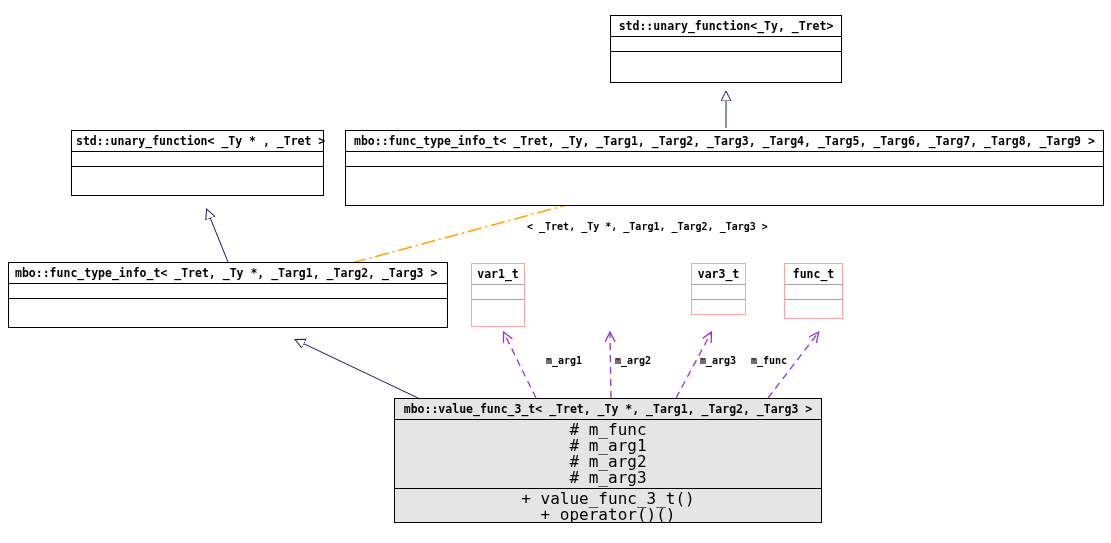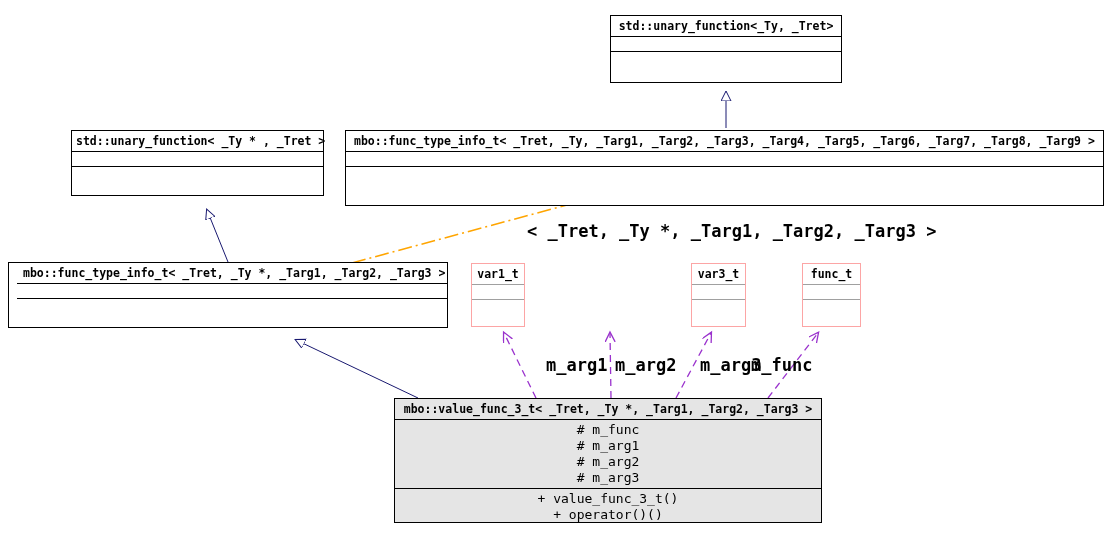--- a/index.html
+++ b/index.html
@@ -51,33 +51,33 @@
   }
   .uml-sep {
     height: 0;
     border-top: 1px solid #000000;
   }
   .uml-sep.gray {
     border-top: 1px solid #a0a0a0;
   }
   .uml-attrs, .uml-ops {
     box-sizing: border-box;
-    font-size: 13px;
+    font-size: 16px;
     line-height: 16px;
     padding: 2px 4px;
     text-align: center;
     color: #000000;
     white-space: nowrap;
   }
   .uml-attrs.empty, .uml-ops.empty {
     min-height: 14px;
   }
   .edge-label {
     position: absolute;
-    font-size: 17px;
+    font-size: 10px;
     font-weight: bold;
     white-space: nowrap;
     color: #000000;
   }
   .edge-label.purple {
     color: #000000;
   }
   .row {
     display: block;
   }
@@ -147,46 +147,46 @@
   </div>
 
   <div class="uml-box" style="left:345px; top:130px; width:759px; height:76px;">
     <div class="uml-title" style="text-align:left; padding-left:8px;">mbo::func_type_info_t&lt; _Tret, _Ty, _Targ1, _Targ2, _Targ3, _Targ4, _Targ5, _Targ6, _Targ7, _Targ8, _Targ9 &gt;</div>
     <div class="uml-sep"></div>
     <div class="uml-attrs empty"></div>
     <div class="uml-sep"></div>
     <div class="uml-ops empty"></div>
   </div>
 
-  <div class="uml-box" style="left:8px; top:262px; width:440px; height:66px;padding-left:8px;">
+  <div class="uml-box" style="left:8px; top:262px; width:440px; height:66px;">
     <div class="uml-title" style="text-align:left; padding-left:6px;">mbo::func_type_info_t&lt; _Tret, _Ty *, _Targ1, _Targ2, _Targ3 &gt;</div>
     <div class="uml-sep"></div>
     <div class="uml-attrs empty"></div>
     <div class="uml-sep"></div>
     <div class="uml-ops empty"></div>
   </div>
 
   <div class="uml-box gray-border" style="left:471px; top:263px; width:54px; height:64px;">
     <div class="uml-title">var1_t</div>
     <div class="uml-sep gray"></div>
     <div class="uml-attrs empty"></div>
     <div class="uml-sep gray"></div>
     <div class="uml-ops empty"></div>
   </div>
 
 
-  <div class="uml-box gray-border" style="left:691px; top:263px; width:55px; height:64px;">
+  <div class="uml-box gray-border" style="left:691px; top:263px; width:55px; height:52px;">
     <div class="uml-title">var3_t</div>
     <div class="uml-sep gray"></div>
     <div class="uml-attrs empty"></div>
     <div class="uml-sep gray"></div>
     <div class="uml-ops empty"></div>
   </div>
 
-  <div class="uml-box gray-border" style="left:802px; top:263px; width:59px; height:64px;">
+  <div class="uml-box gray-border" style="left:784px; top:263px; width:59px; height:56px;">
     <div class="uml-title">func_t</div>
     <div class="uml-sep gray"></div>
     <div class="uml-attrs empty"></div>
     <div class="uml-sep gray"></div>
     <div class="uml-ops empty"></div>
   </div>
 
   <div class="uml-box filled" style="left:394px; top:398px; width:428px; height:125px;">
     <div class="uml-title">mbo::value_func_3_t&lt; _Tret, _Ty *, _Targ1, _Targ2, _Targ3 &gt;</div>
     <div class="uml-sep"></div>

